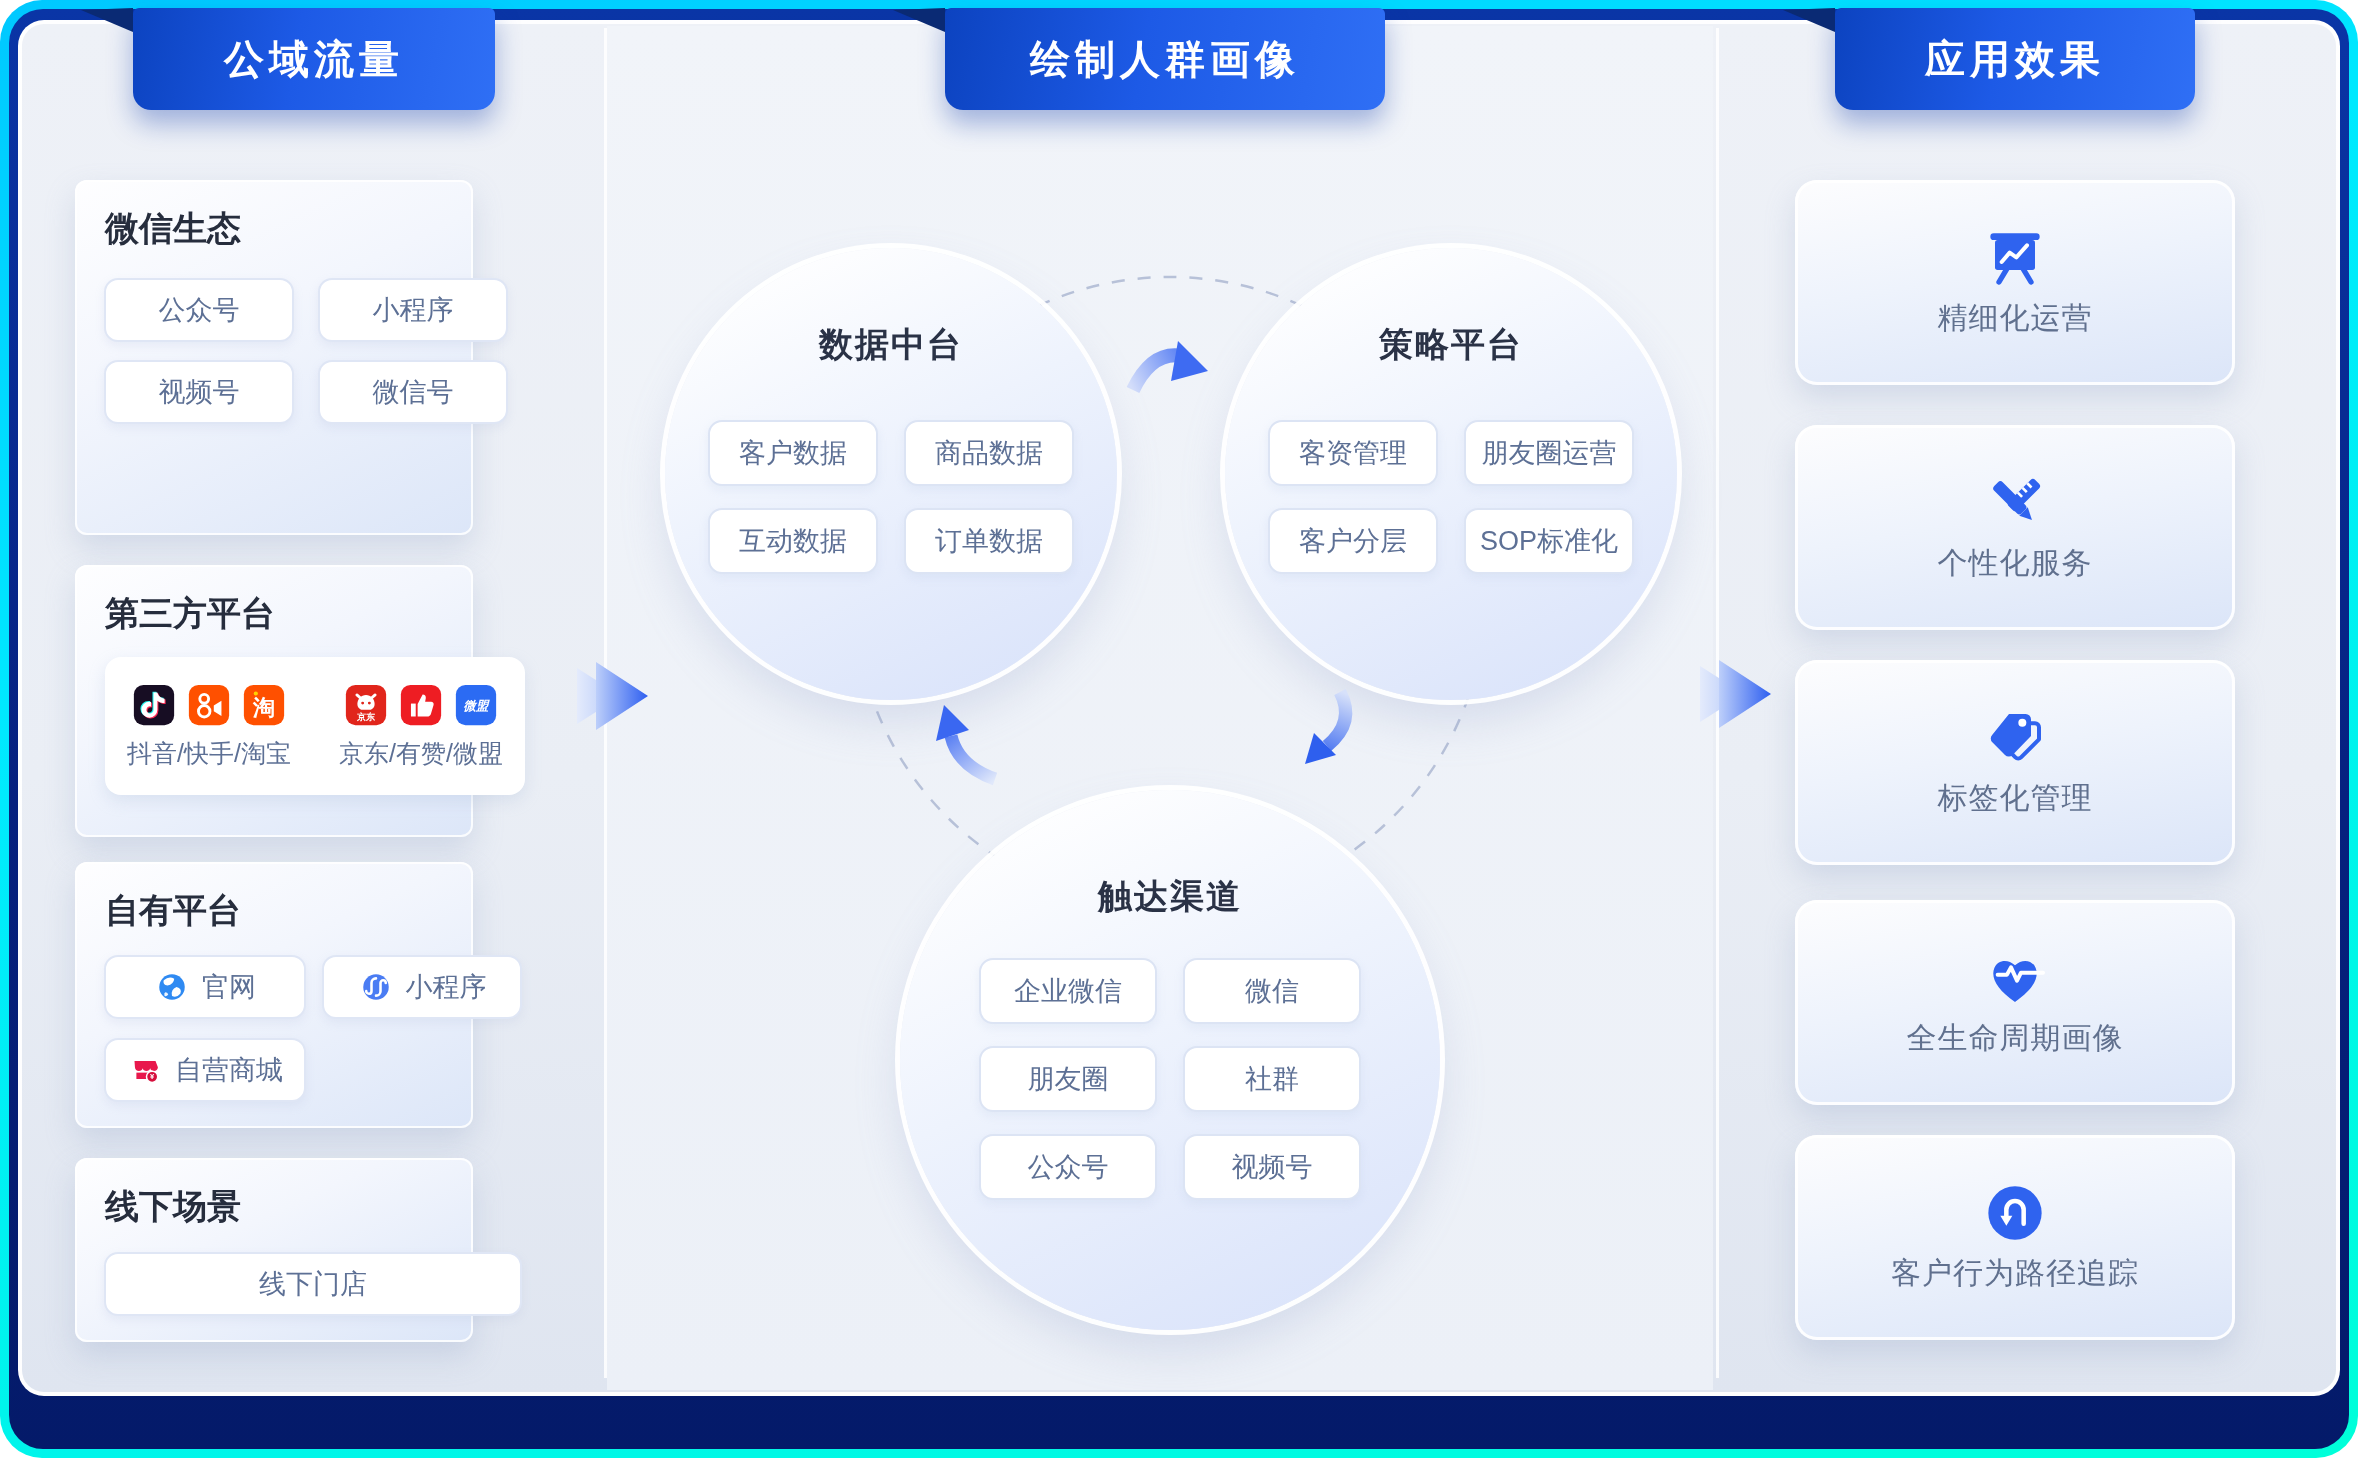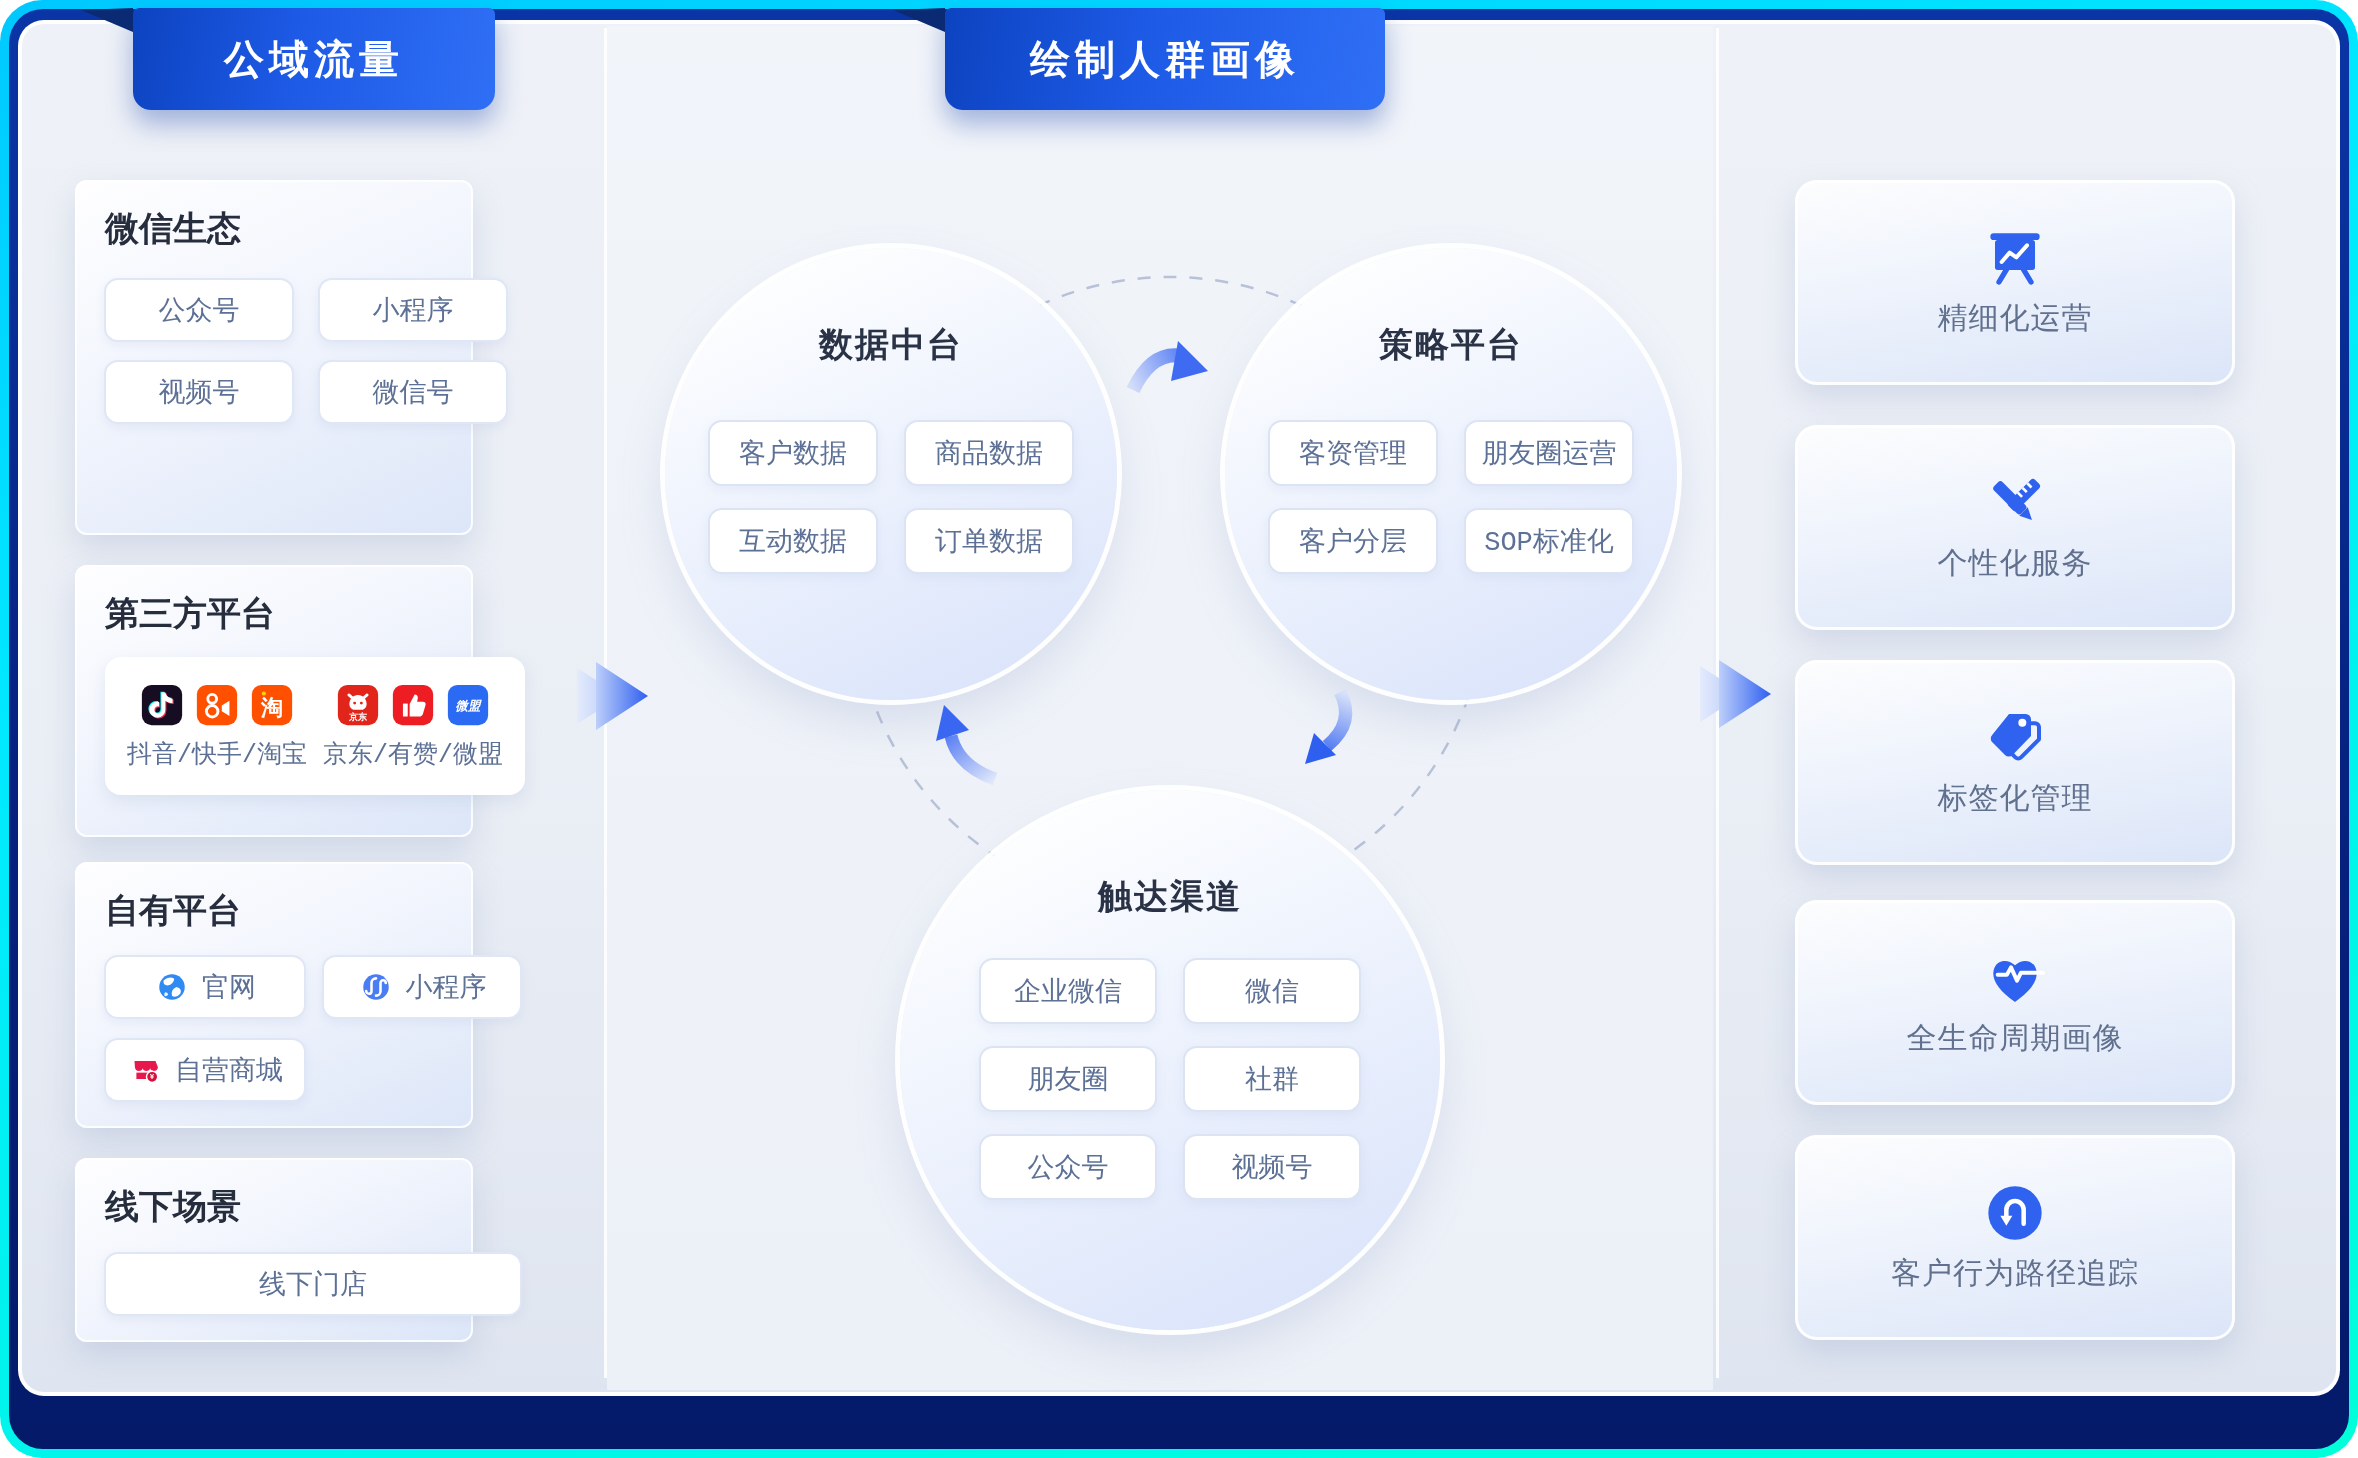--- a/index.html
+++ b/index.html
@@ -1,16 +1,16 @@
 <!DOCTYPE html>
 <html><head>
 <meta charset="utf-8">
 <style>
   html,body{margin:0;padding:0;background:#ffffff;font-family:"Liberation Sans","DejaVu Sans",sans-serif;}
-  #app{position:relative;width:2358px;height:1458px;overflow:hidden;font-family:Liberation Mono, monospace;}
+  #app{position:relative;width:2358px;height:1458px;overflow:hidden;}
   
   .frame-cyan{position:absolute;inset:0;border-radius:42px;
     background:linear-gradient(165deg,#00c8ff 0%,#00e9ff 35%,#00ffd9 100%);}
   .frame-navy{position:absolute;inset:9px;border-radius:34px;
     background:linear-gradient(180deg,#0a35a6 0%,#06217f 55%,#041a69 100%);}
   .content{position:absolute;left:18px;right:18px;top:20px;bottom:62px;border-radius:26px;
     background:linear-gradient(180deg,#eef1f7 0%,#eaeef5 55%,#dfe5f0 100%);
     border:4px solid rgba(255,255,255,.95);box-sizing:border-box;}
   .midbg{position:absolute;left:607px;top:26px;width:1106px;bottom:68px;
     background:linear-gradient(180deg,#f1f4f9,#ecf0f7);}
@@ -67,20 +67,21 @@
   <div class="midbg"></div>
   <div class="divider" style="left:604px"></div>
   <div class="divider" style="left:1716px"></div>
 
   <svg class="layer-behind" width="2358" height="1458">
     <circle cx="1170" cy="593" r="316" fill="none" stroke="#b7c1d8" stroke-width="2.5" stroke-dasharray="13 13"></circle>
   </svg>
 
   <div class="banner" style="left:133px;width:362px">公域流量</div>
   <div class="banner" style="left:945px;width:440px">绘制人群画像</div>
+  <div class="banner" style="left:1835px;width:360px">应用效果</div>
 
   <div class="panel" style="top:180px;height:355px">
     <div class="panel-title">微信生态</div>
     <div class="pill" style="left:29px;top:98px;width:190px">公众号</div>
     <div class="pill" style="left:243px;top:98px;width:190px">小程序</div>
     <div class="pill" style="left:29px;top:180px;width:190px">视频号</div>
     <div class="pill" style="left:243px;top:180px;width:190px">微信号</div>
   </div>
 
   <div class="panel" style="top:565px;height:272px">

